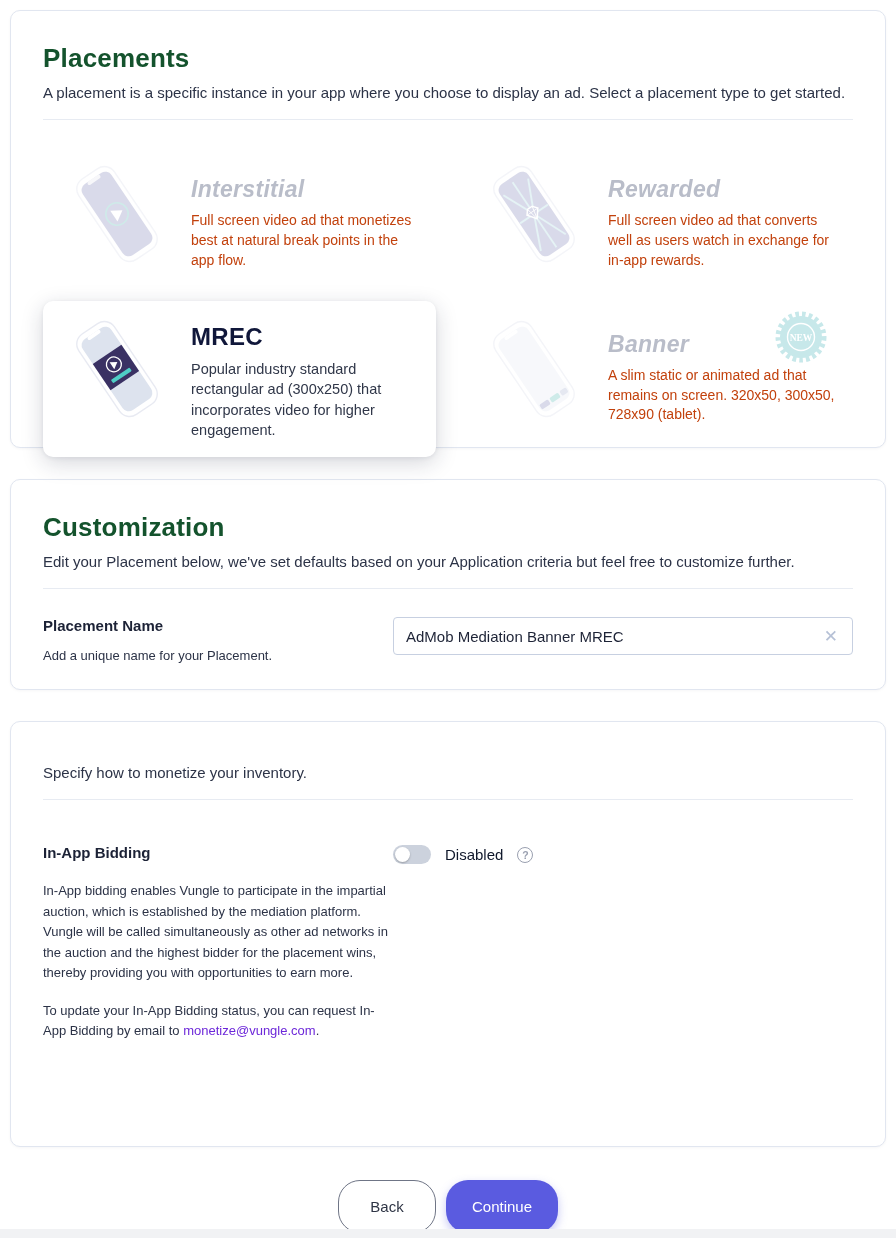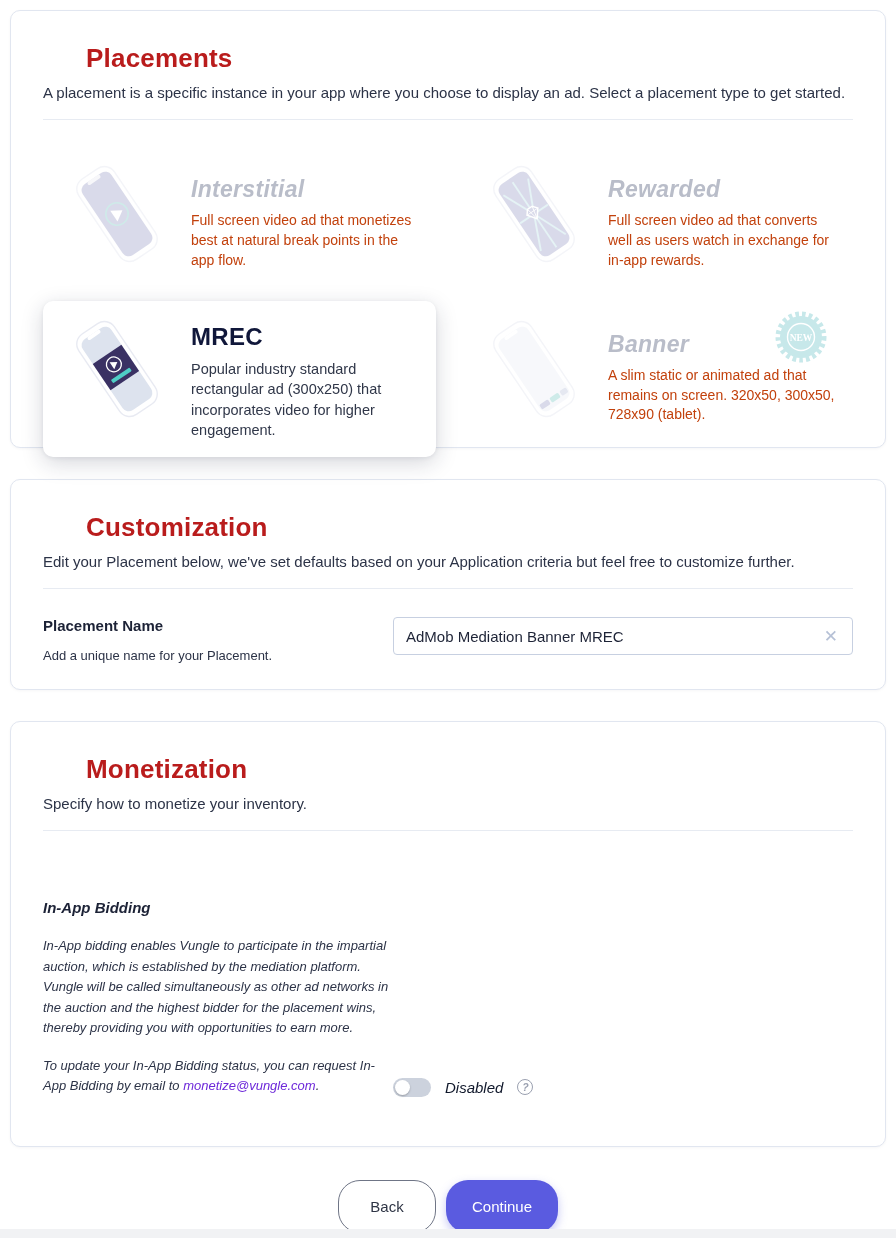--- a/index.html
+++ b/index.html
@@ -15,21 +15,21 @@
   .page { padding:10px 10px 0 10px; }
   .card {
     background:#fff;
     border:1px solid #e1e6f0;
     border-radius:10px;
     box-shadow:0 1px 3px rgba(20,30,60,0.04);
     padding:32px 32px 28px 32px;
     margin-bottom:31px;
   }
   .card-title {
-    font-size:26px; font-weight:bold; color:#b91c1c; letter-spacing:0.2px;margin-left:43px;
+    font-size:26px; font-weight:bold; color:#14532d; letter-spacing:0.2px;
   }
   .card-desc { font-size:15px; color:#2c3347; margin-top:10px; }
   .divider { border:none; border-top:1px solid #e7ebf2; margin-top:18px; }
 
   
   .type-grid {
     display:grid; grid-template-columns:1fr 1fr;
     column-gap:24px; row-gap:14px; margin-top:26px;
   }
   .type-cell {
@@ -63,21 +63,21 @@
     border:1px solid #c7d0e1; border-radius:4px; background:#fff;
     height:38px; padding:16px 12px;
   }
   .text-input {
     flex:1; border:none; outline:none; font-size:15px; color:#1d2336;
     font-family:"Liberation Sans", sans-serif; background:transparent;
   }
   .clear-x { color:#b6c1d6; font-size:17px; line-height:1; cursor:pointer; padding:2px 2px; }
 
   
-  .bidding-row { display:flex; margin-top:68px; align-items:flex-end;font-style:italic; }
+  .bidding-row { display:flex; margin-top:44px; align-items:flex-start; }
   .bidding-left { width:350px; flex:0 0 350px; }
   .bidding-para { font-size:13px; line-height:1.58; color:#2c3347; margin-top:20px; max-width:352px; }
   .bidding-para.second { margin-top:17px; }
   .email-link { color:#6d28d9; text-decoration:none; cursor:pointer; }
   .bidding-right { display:flex; align-items:center; gap:14px; padding-top:1px; }
   .toggle {
     width:38px; height:19px; border-radius:10px; background:#ccd2dd;
     position:relative; cursor:pointer; flex:0 0 38px;
   }
   .toggle .knob {
@@ -225,21 +225,20 @@
         <div class="field-help">Add a unique name for your Placement.</div>
       </div>
       <div class="text-input-wrap">
         <input class="text-input" type="text" value="AdMob Mediation Banner MREC" style="">
         <span class="clear-x">✕</span>
       </div>
     </div>
   </section>
 
   <section class="card" style="height:426px; margin-bottom:33px;">
-    <h1 class="card-title">Monetization</h1>
     <p class="card-desc">Specify how to monetize your inventory.</p>
     <hr class="divider">
 
     <div class="bidding-row">
       <div class="bidding-left">
         <div class="field-label">In-App Bidding</div>
         <p class="bidding-para">In-App bidding enables Vungle to participate in the impartial auction, which is established by the mediation platform. Vungle will be called simultaneously as other ad networks in the auction and the highest bidder for the placement wins, thereby providing you with opportunities to earn more.</p>
         <p class="bidding-para second"><span>To update your In-App Bidding status, you can request In-App Bidding by email to </span><a class="email-link">monetize@vungle.com</a><span>.</span></p>
       </div>
       <div class="bidding-right">

